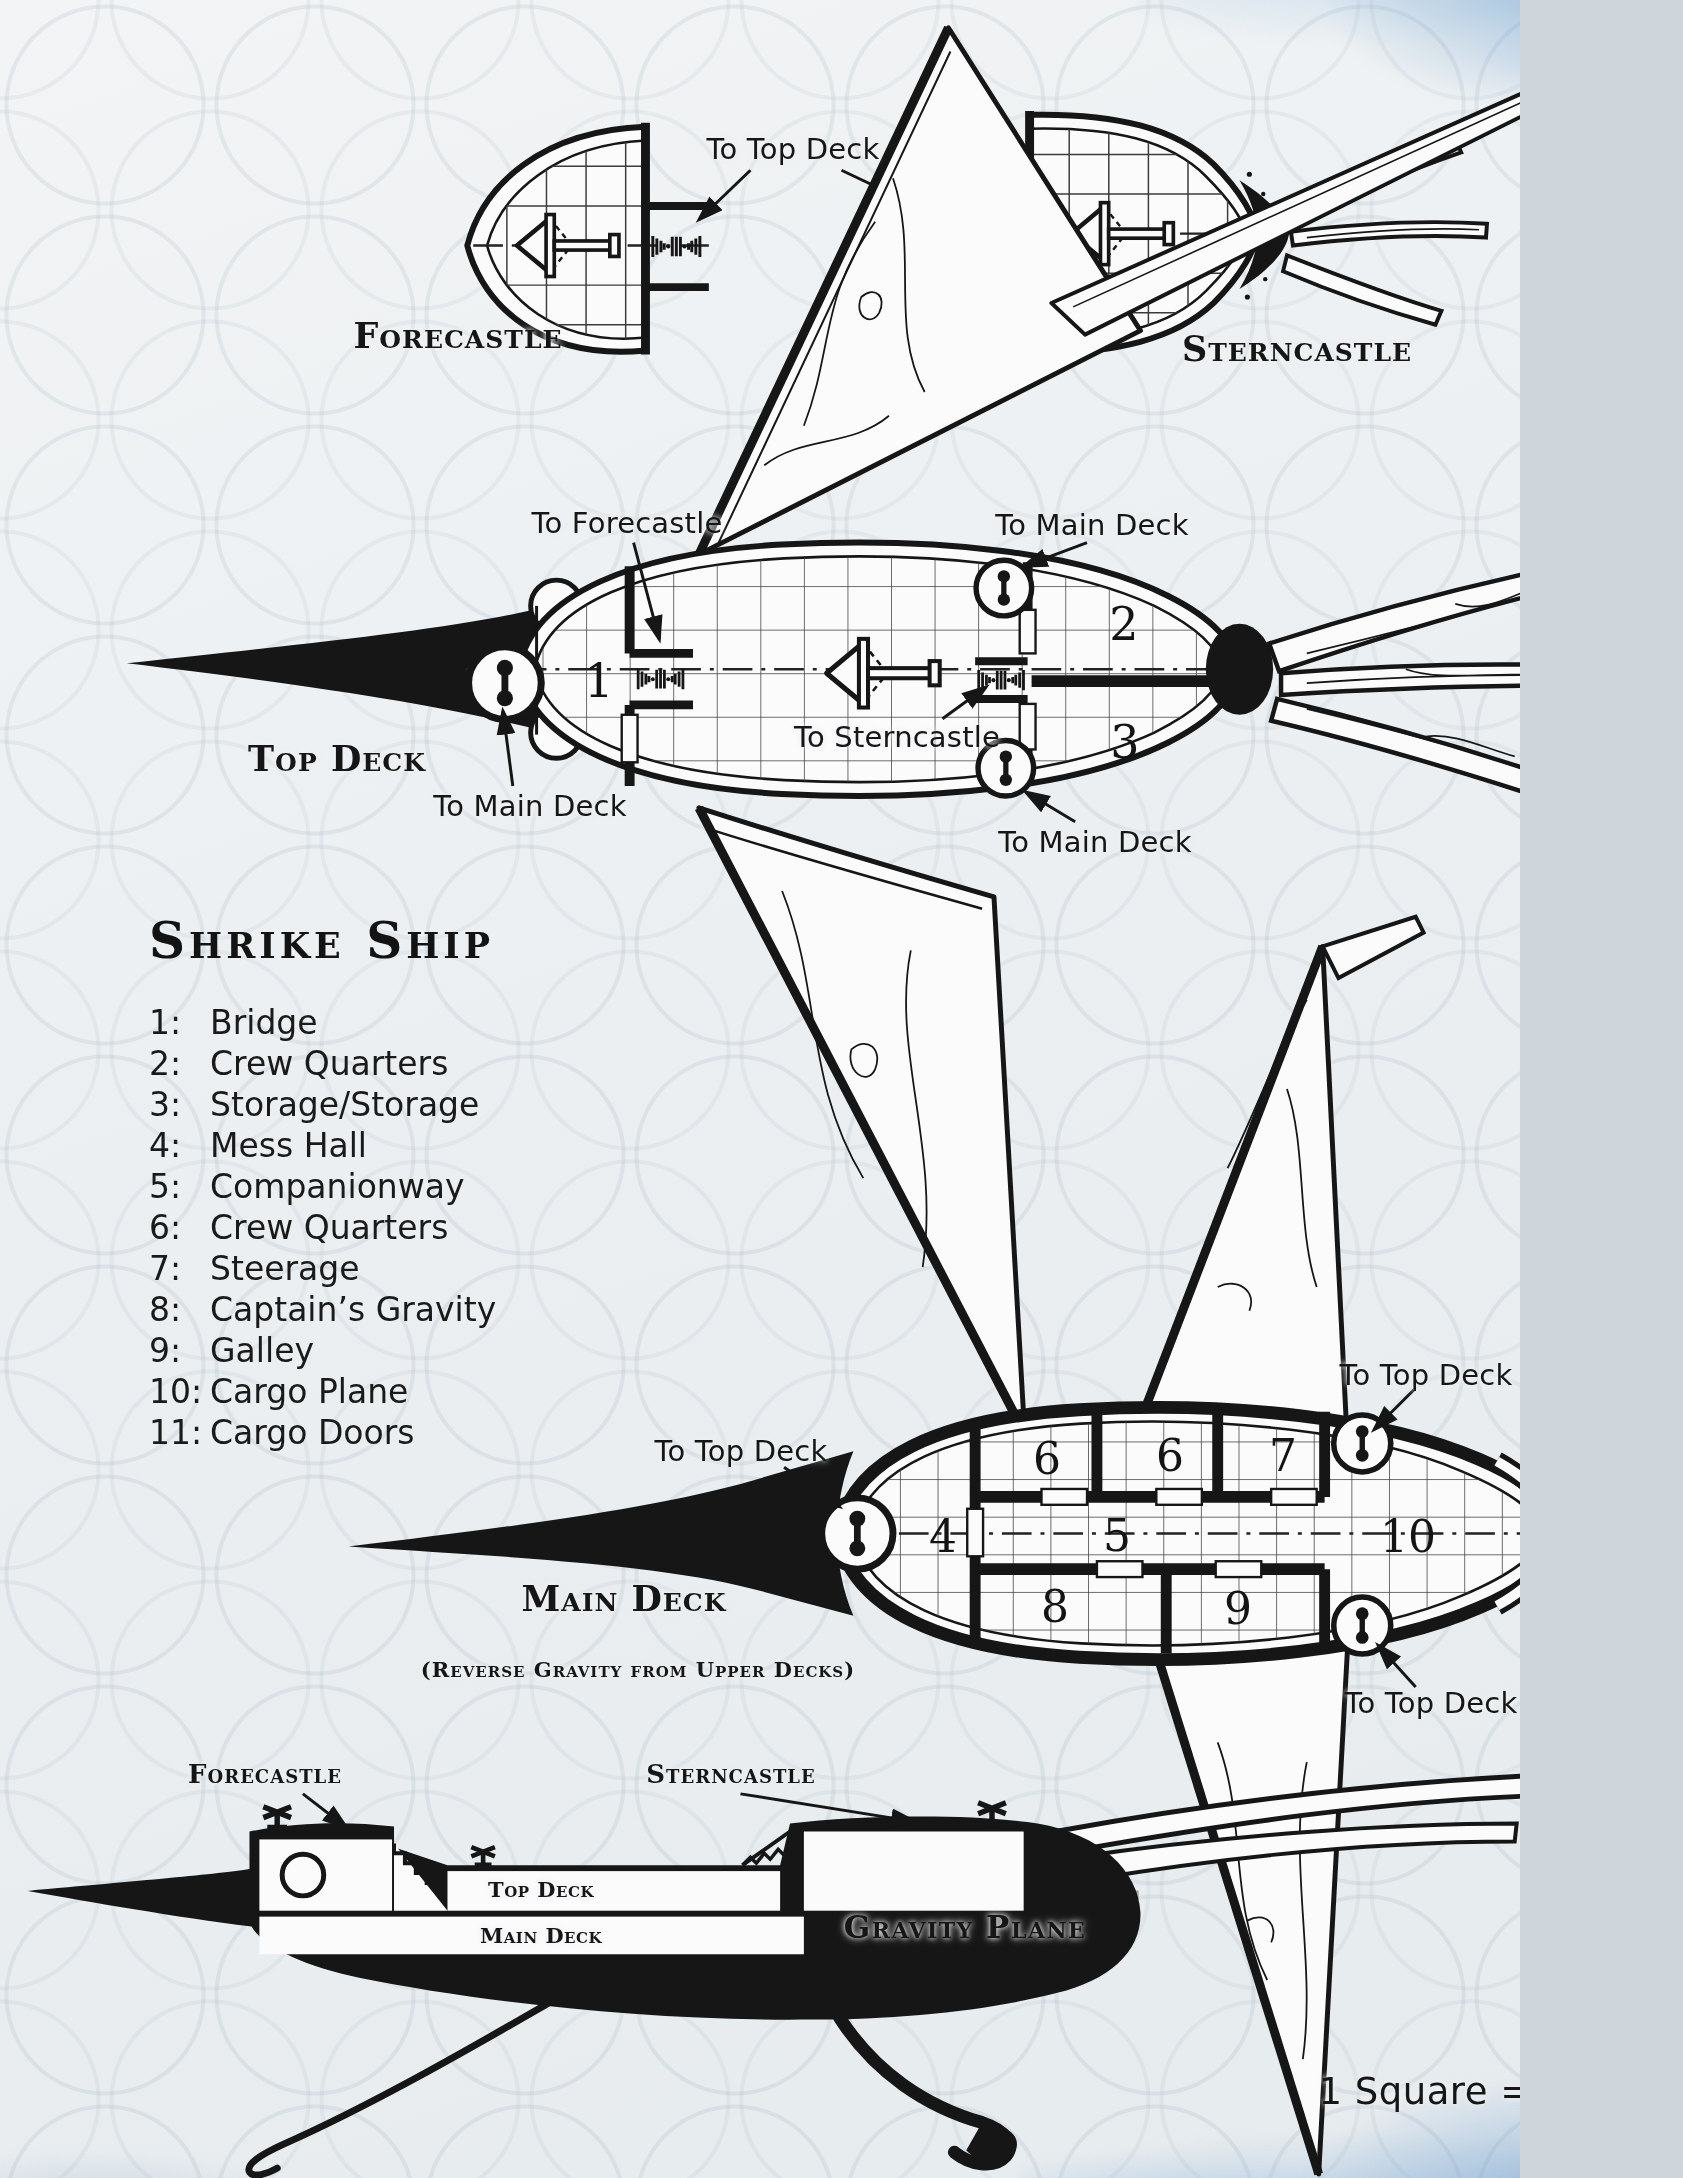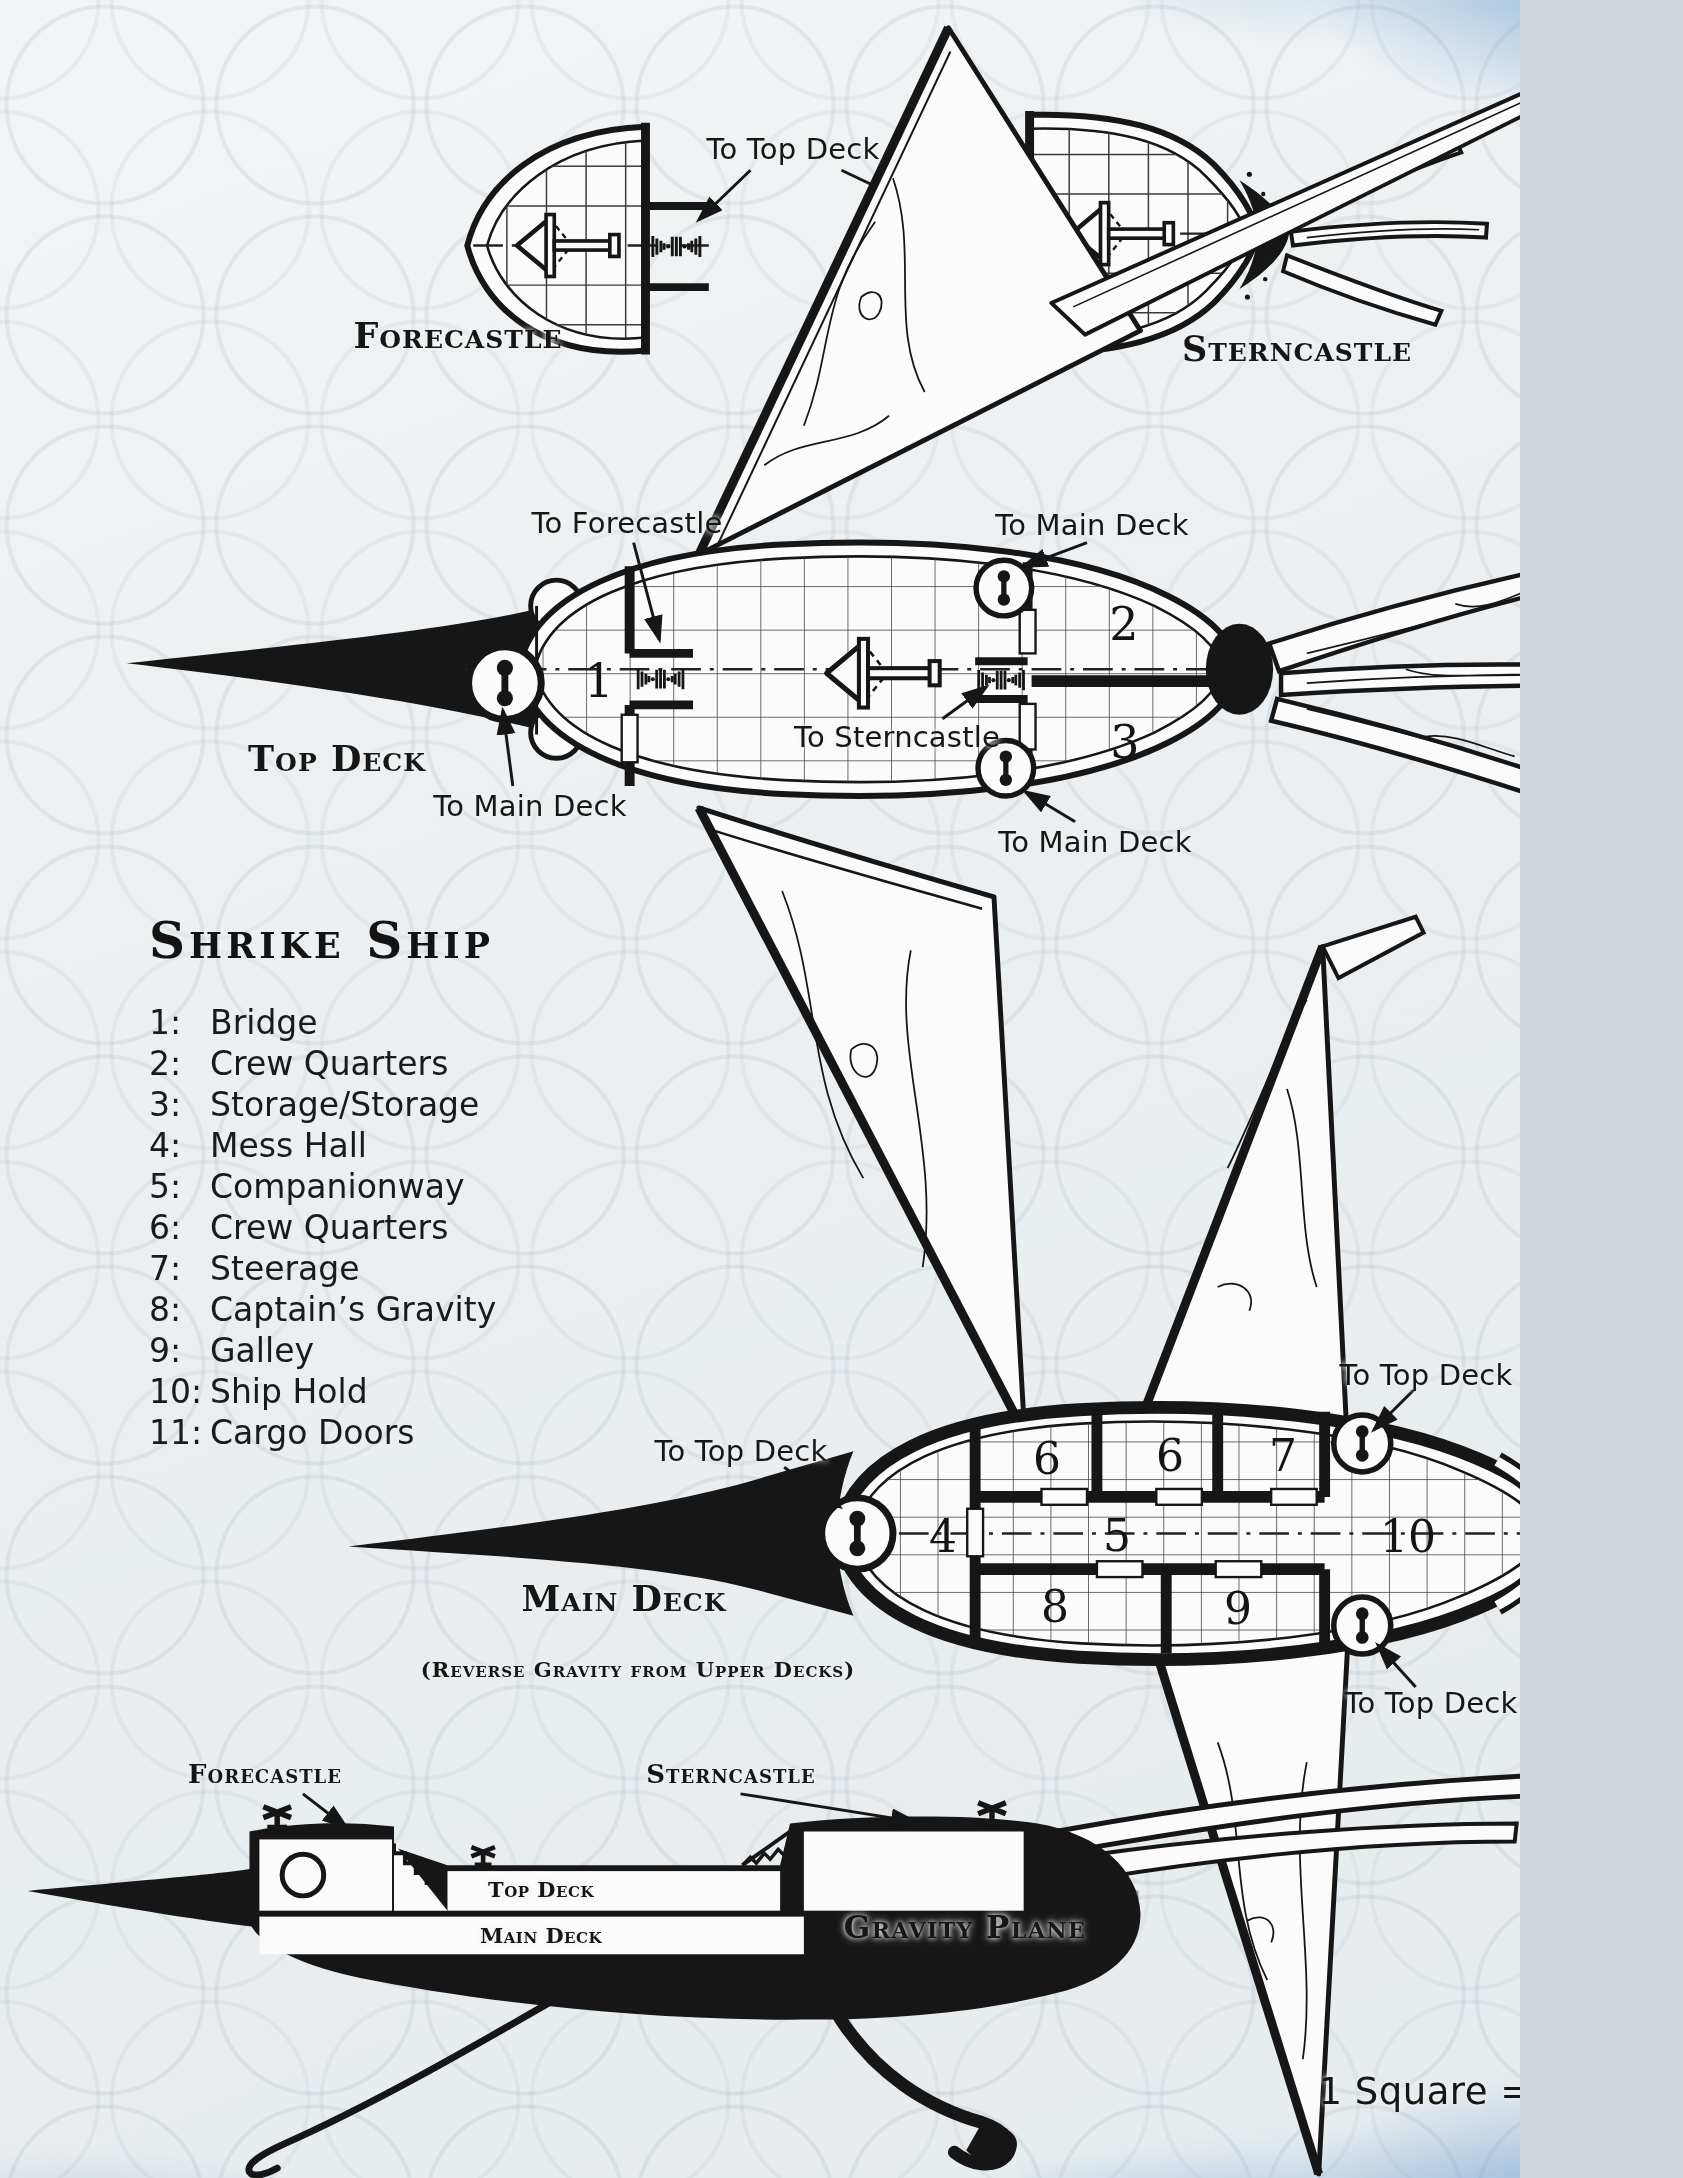--- a/index.html
+++ b/index.html
@@ -362,21 +362,21 @@
       <div class="lg-row">
           <span class="lg-num">8:</span>
           <span>Captain’s Gravity</span>
         </div>
       <div class="lg-row">
           <span class="lg-num">9:</span>
           <span>Galley</span>
         </div>
       <div class="lg-row">
           <span class="lg-num">10:</span>
-          <span>Ship Hold</span>
+          <span>Cargo Plane</span>
         </div>
       <div class="lg-row">
           <span class="lg-num">11:</span>
           <span>Cargo Doors</span>
         </div>
     </div>
   </div>
 
   <div class="lbl ann" style="left:741px; top:1451px;">To Top Deck</div>
   <div class="lbl ann" style="left:1426px; top:1375px;">To Top Deck</div>

